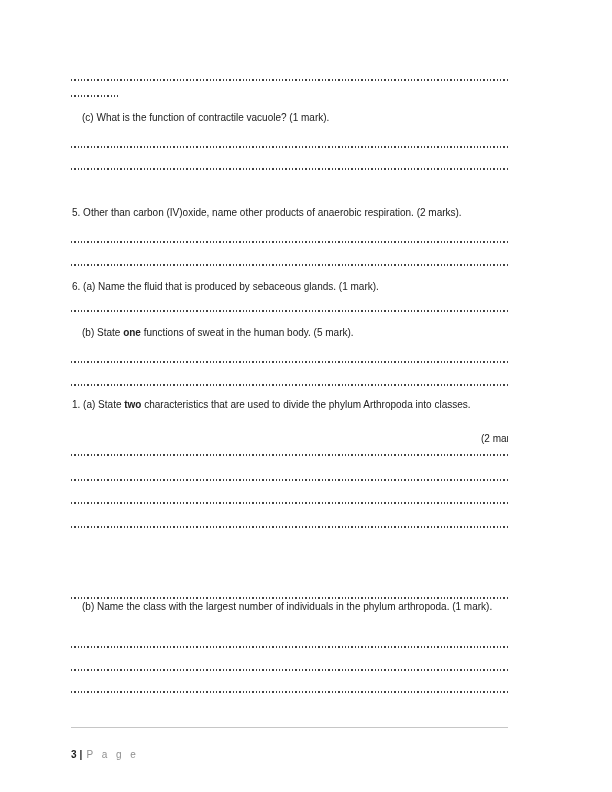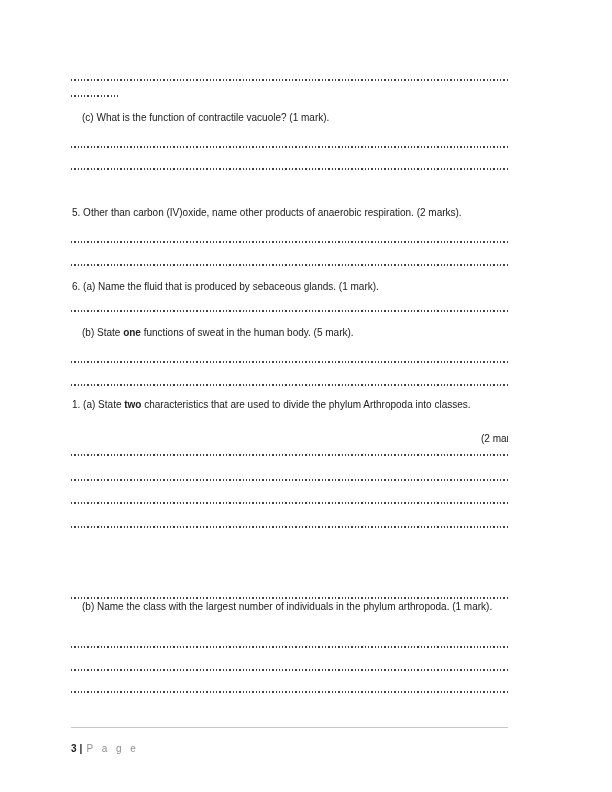--- a/index.html
+++ b/index.html
@@ -33,21 +33,21 @@
     position: absolute;
     line-height: 14px;
     text-align: right;
   }
   .footer {
     position: absolute;
     left: 71px;
     top: 727px;
     width: 470px;
     border-top: 1px solid #c6c6c6;
-    padding-top: 14px;
+    padding-top: 20px;
     font-size: 10px;
     line-height: 13px;
     white-space: nowrap;
   }
   .footer .num { font-weight: bold; color: #1c1c1c; }
   .footer .sep { font-weight: bold; color: #1c1c1c; margin: 0 4px 0 3px; }
   .footer .label { color: #8f8f8f; letter-spacing: 3px; }
 </style>
 </head>
 <body>

